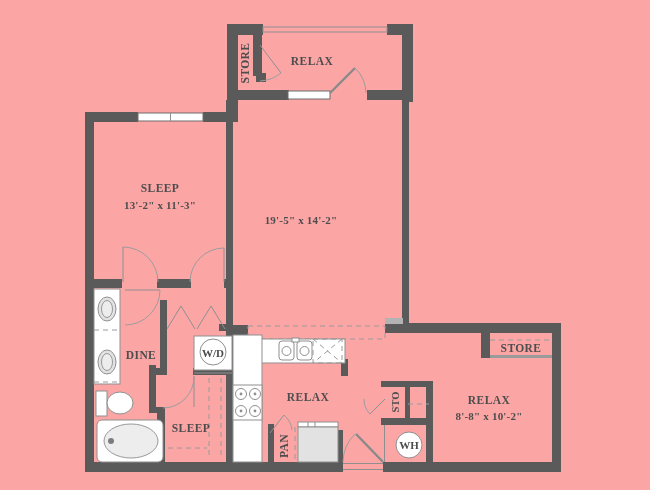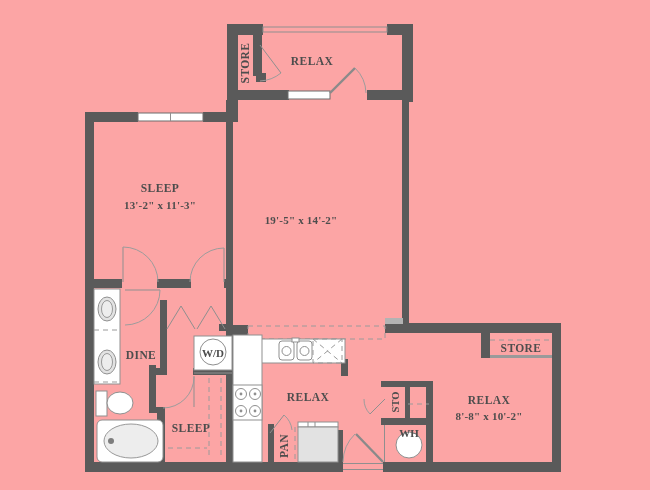--- a/index.html
+++ b/index.html
@@ -207,20 +207,20 @@
   <div class="lbl sm" style="left:193px;top:346px;width:40px;">W/D</div>
 
   <div class="lbl" style="left:156px;top:421px;width:70px;">SLEEP</div>
 
   <div class="lbl" style="left:268px;top:390px;width:80px;">RELAX</div>
 
   <div class="lbl rot" style="left:256px;top:439px;width:56px;height:14px;">PAN</div>
 
   <div class="lbl rot sm" style="left:368px;top:395px;width:56px;height:14px;font-size:10.5px;">STO</div>
 
-  <div class="lbl sm" style="left:389px;top:426px;width:40px;">WH</div>
+  <div class="lbl sm" style="left:389px;top:438px;width:40px;">WH</div>
 
   <div class="lbl" style="left:439px;top:393px;width:100px;">RELAX</div>
   <div class="lbl dims" style="left:429px;top:409px;width:120px;">8'-8" x 10'-2"</div>
 
   <div class="lbl" style="left:491px;top:341px;width:60px;">STORE</div>
 
 </div>
 
 </body></html>

